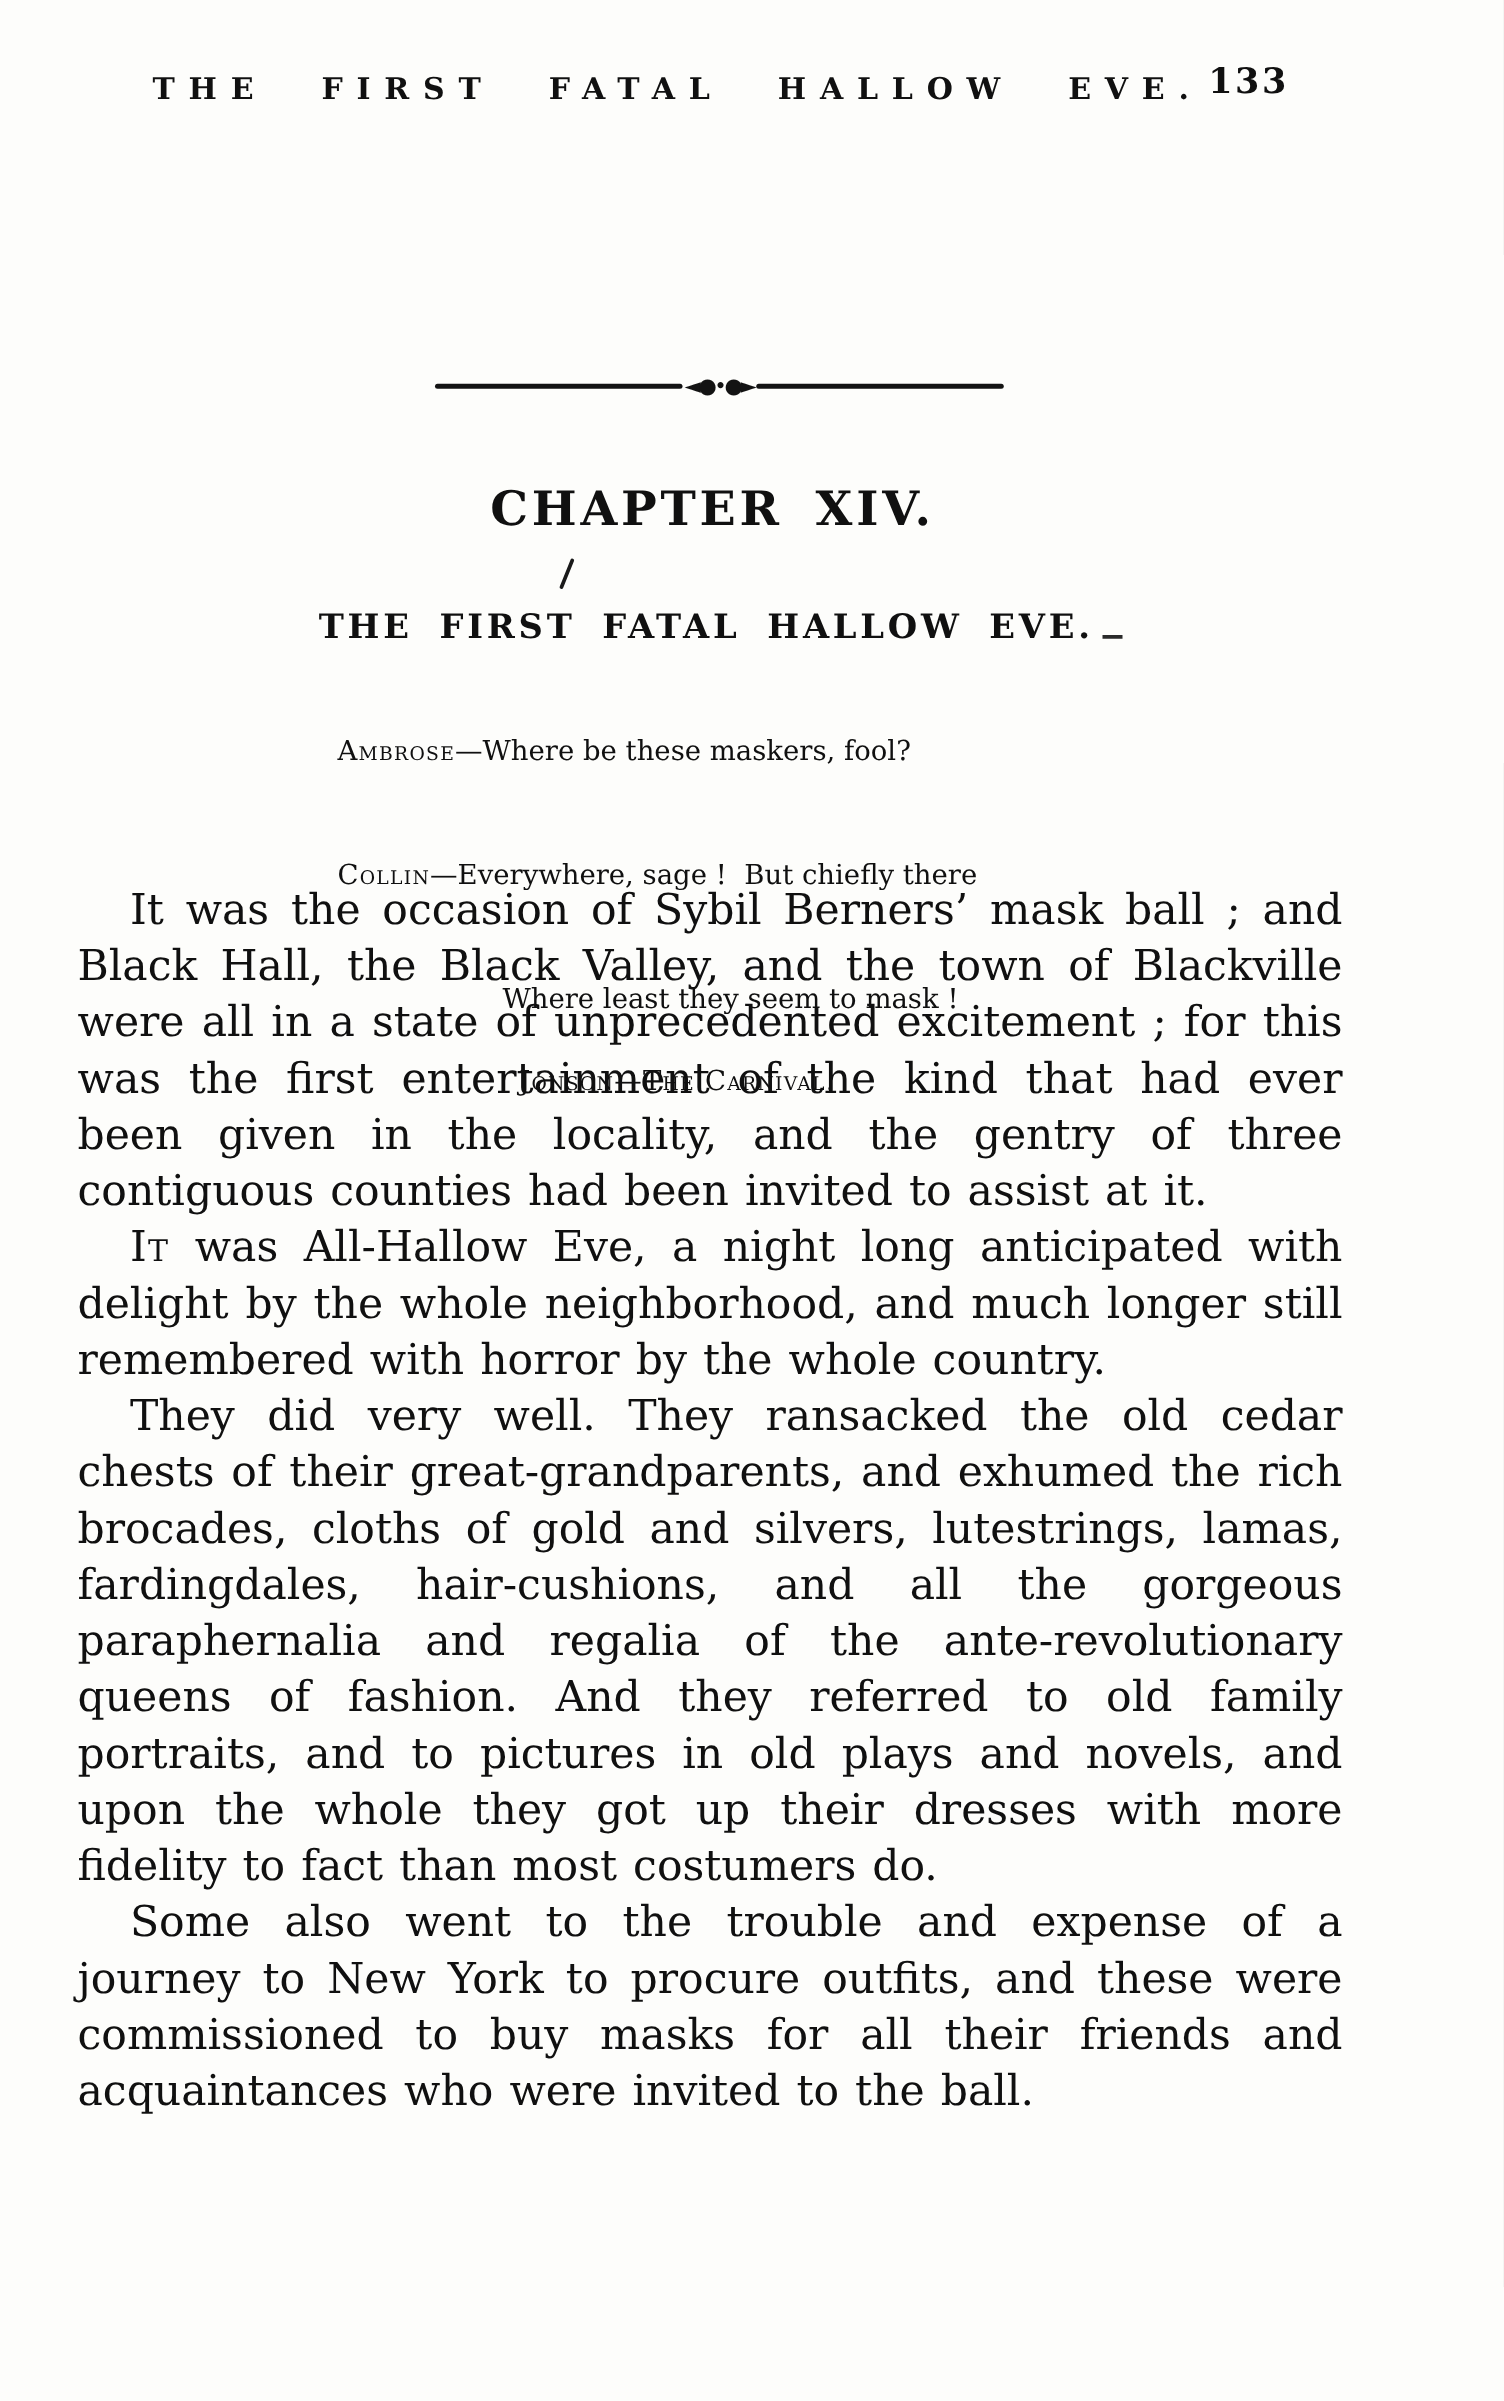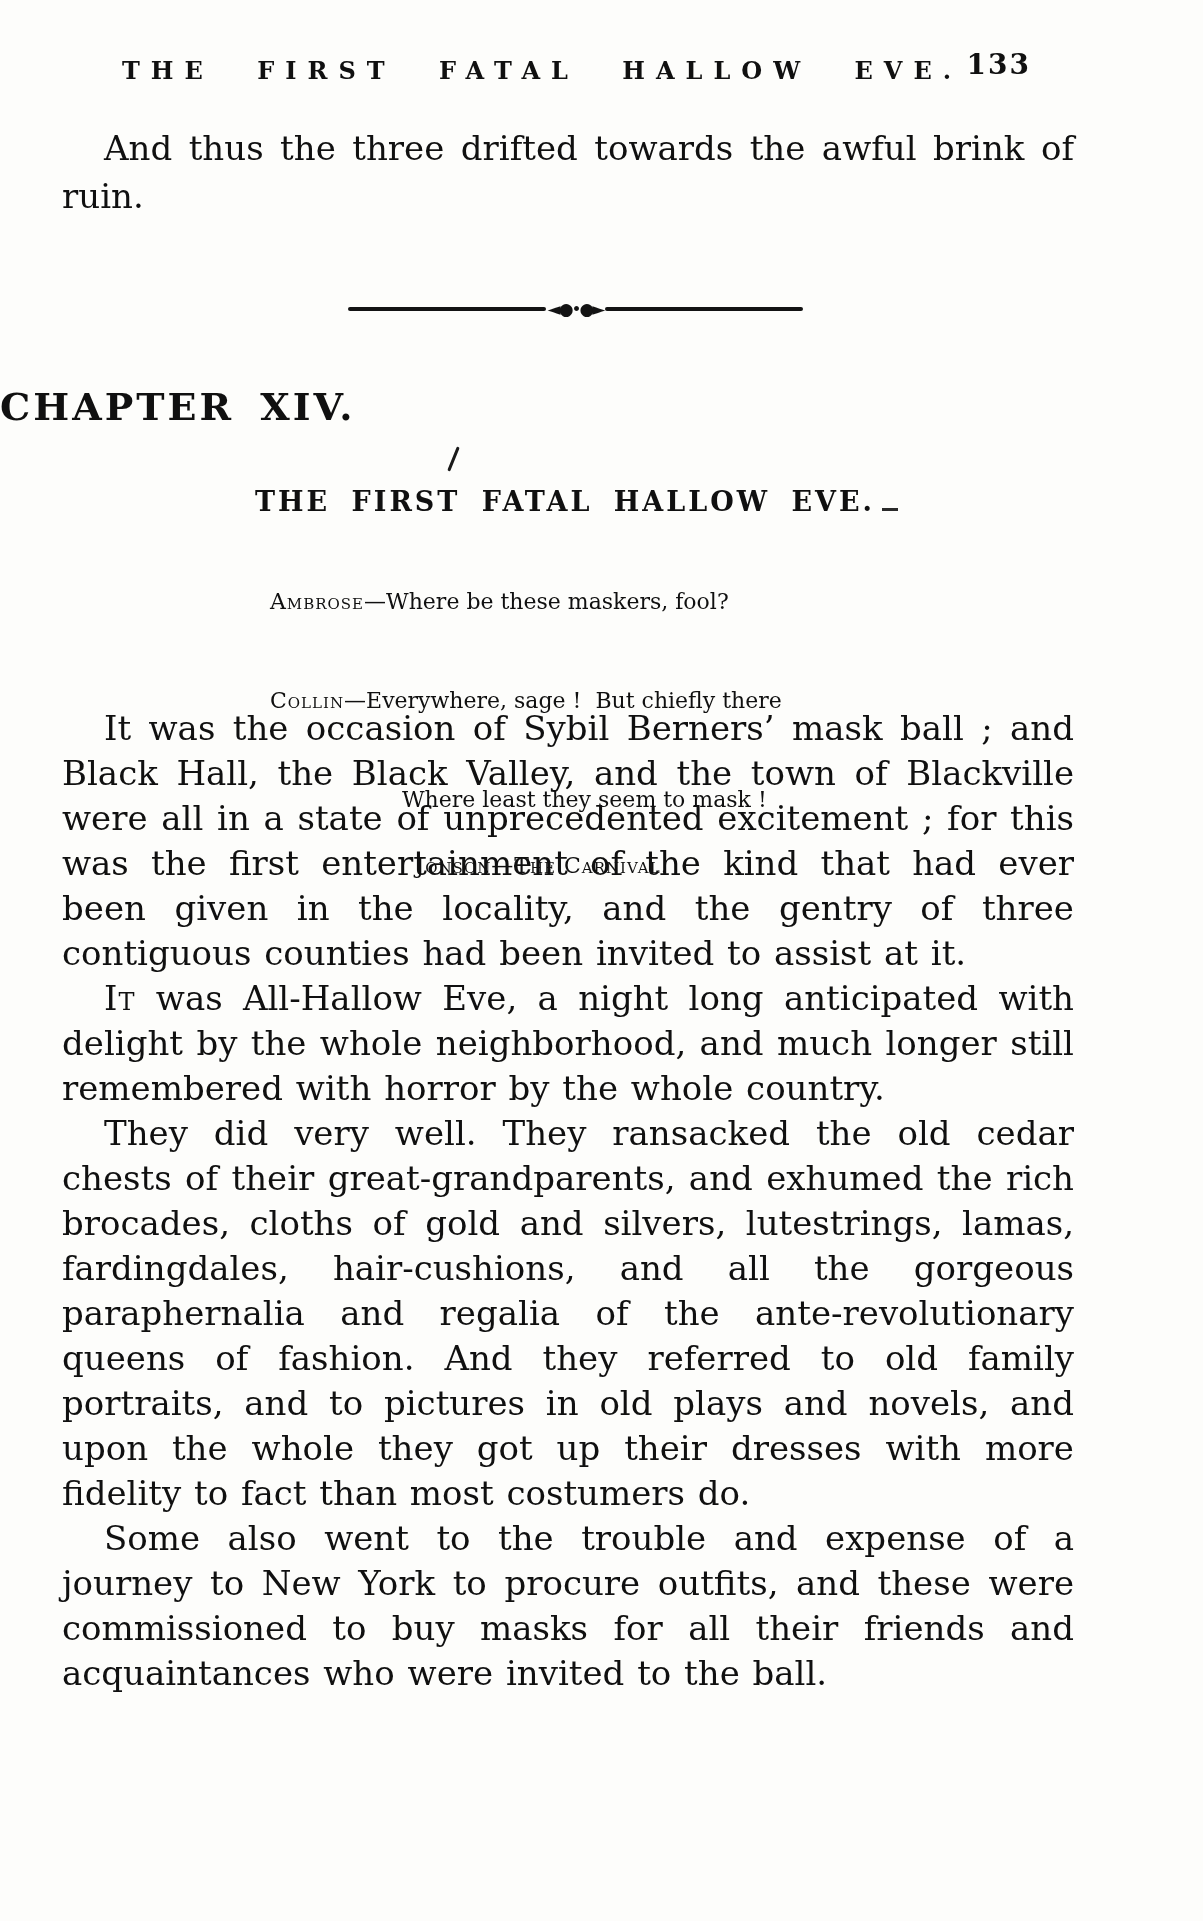--- a/index.html
+++ b/index.html
@@ -81,20 +81,21 @@
     white-space: nowrap;
   }
 
   
   .chapter-heading {
     position: absolute;
     top: 384px;
     left: 0;
     width: 1140px;
     margin: 0;
+    text-align: center;
     font-size: 38px;
     font-weight: bold;
     letter-spacing: 3px;
     word-spacing: 10px;
   }
 
   
   .pen-stroke {
     position: absolute;
     top: 446px;
@@ -168,21 +169,20 @@
 </head>
 <body>
 
 <div class="page">
 
   <div class="running-head">
     <div class="running-title">THE FIRST FATAL HALLOW EVE.</div>
     <div class="page-number">133</div>
   </div>
 
-  <p class="intro-paragraph">And thus the three drifted towards the awful brink of ruin.</p>
 
   <div class="section-divider">
     <span class="divider-rule"></span>
     <span class="divider-ornament">◄●•●►</span>
     <span class="divider-rule"></span>
   </div>
 
   <h1 class="chapter-heading">CHAPTER XIV.</h1>
 
   <div class="pen-stroke"></div>

